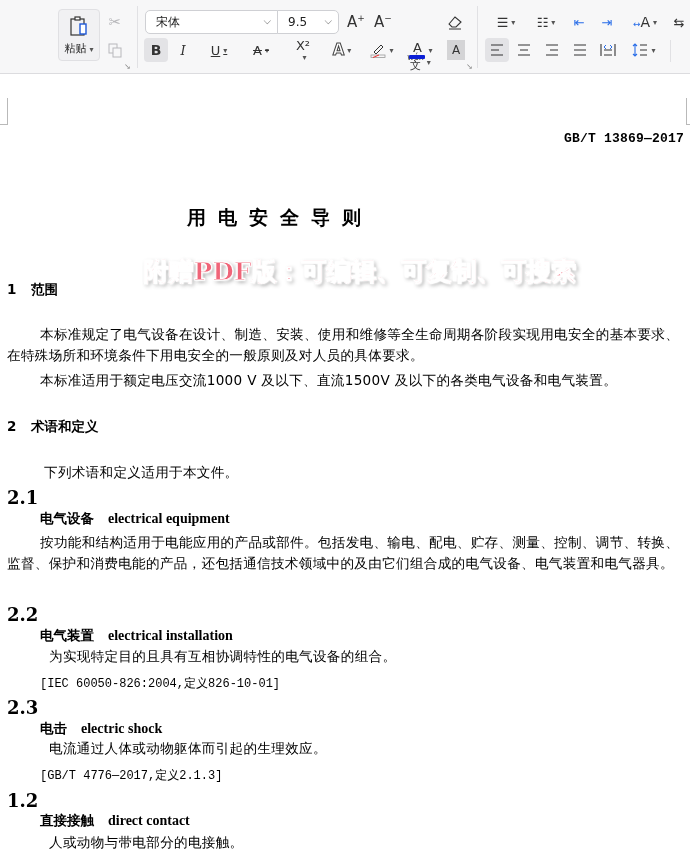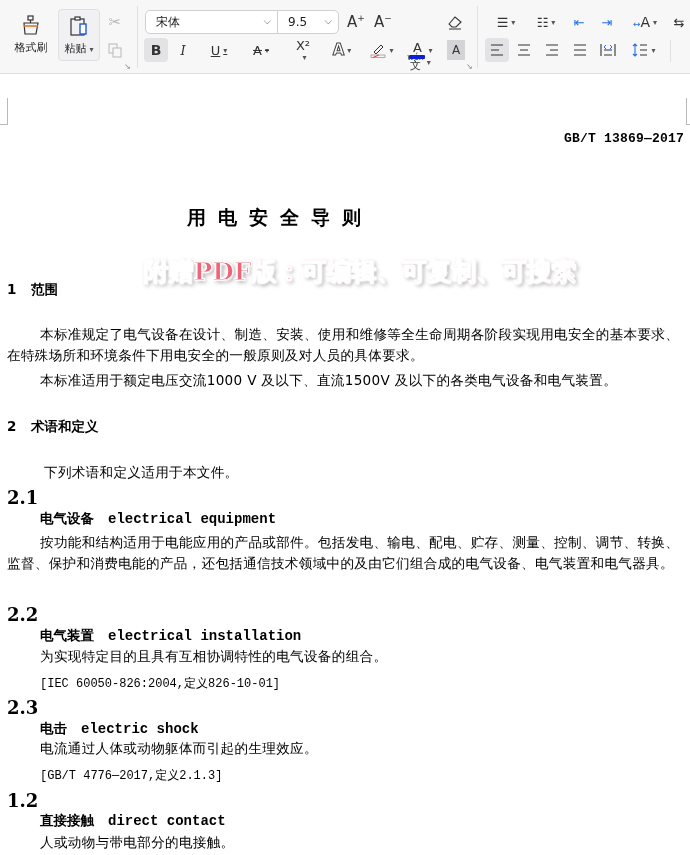--- a/index.html
+++ b/index.html
@@ -56,38 +56,29 @@
     font-family: "DejaVu Sans", sans-serif; letter-spacing: 0.3px;
   }
   .indent { text-indent: 33px; }
   .clause-num {
     position: absolute; left: 7px; font-family: "DejaVu Serif", serif; font-weight: bold; font-size: 18px;
   }
   .term {
     position: absolute; left: 40px; font-size: 13.5px; font-weight: bold;
   }
   .term .zh { font-family: "DejaVu Sans", sans-serif; }
-  .term .en { font-family: Liberation Mono, monospace; font-size: 14px; margin-left: 14px; }
-  .def { position: absolute; left: 40px; font-size: 13.6px; letter-spacing: 0.3px; }
+  .term .en { font-family: Liberation Serif, serif; font-size: 14px; margin-left: 14px; }
+  .def { position: absolute; left: 49px; font-size: 13.6px; letter-spacing: 0.3px; }
   .ref { position: absolute; left: 40px; font-family: "Liberation Mono", monospace; font-size: 12px; }
 </style>
 </head>
 <body>
 
 <div class="toolbar">
 
-  <div class="icon-btn" style="left:6px;top:8px;width:50px;height:52px;flex-direction:column;">
-    <svg width="22" height="22" viewBox="0 0 22 22">
-      <rect x="8" y="2" width="5" height="4" fill="none" stroke="#333" stroke-width="1.2"></rect>
-      <line x1="10.5" y1="6" x2="10.5" y2="9" stroke="#333" stroke-width="1.2"></line>
-      <path d="M4 9 H18 L16 20 H5 Z" fill="none" stroke="#333" stroke-width="1.2"></path>
-      <line x1="4" y1="12" x2="18" y2="12" stroke="#e8742b" stroke-width="1.6"></line>
-    </svg>
-    <span class="lbl" style="margin-top:4px;">格式刷</span>
-  </div>
 
   <div class="icon-btn" style="left:58px;top:9px;width:42px;height:52px;flex-direction:column;border:1px solid #e0e0e3;background:#f1f1f3;">
     <svg width="22" height="22" viewBox="0 0 22 22">
       <rect x="3" y="4" width="13" height="16" fill="none" stroke="#333" stroke-width="1.2"></rect>
       <rect x="7" y="2" width="5" height="3" fill="#fff" stroke="#333" stroke-width="1.2"></rect>
       <rect x="12" y="9" width="6" height="10" fill="#fff" stroke="#1f58d6" stroke-width="1.4"></rect>
     </svg>
     <span class="lbl" style="margin-top:4px;"><span>粘贴</span><span class="caret">▾</span></span>
   </div>
 

